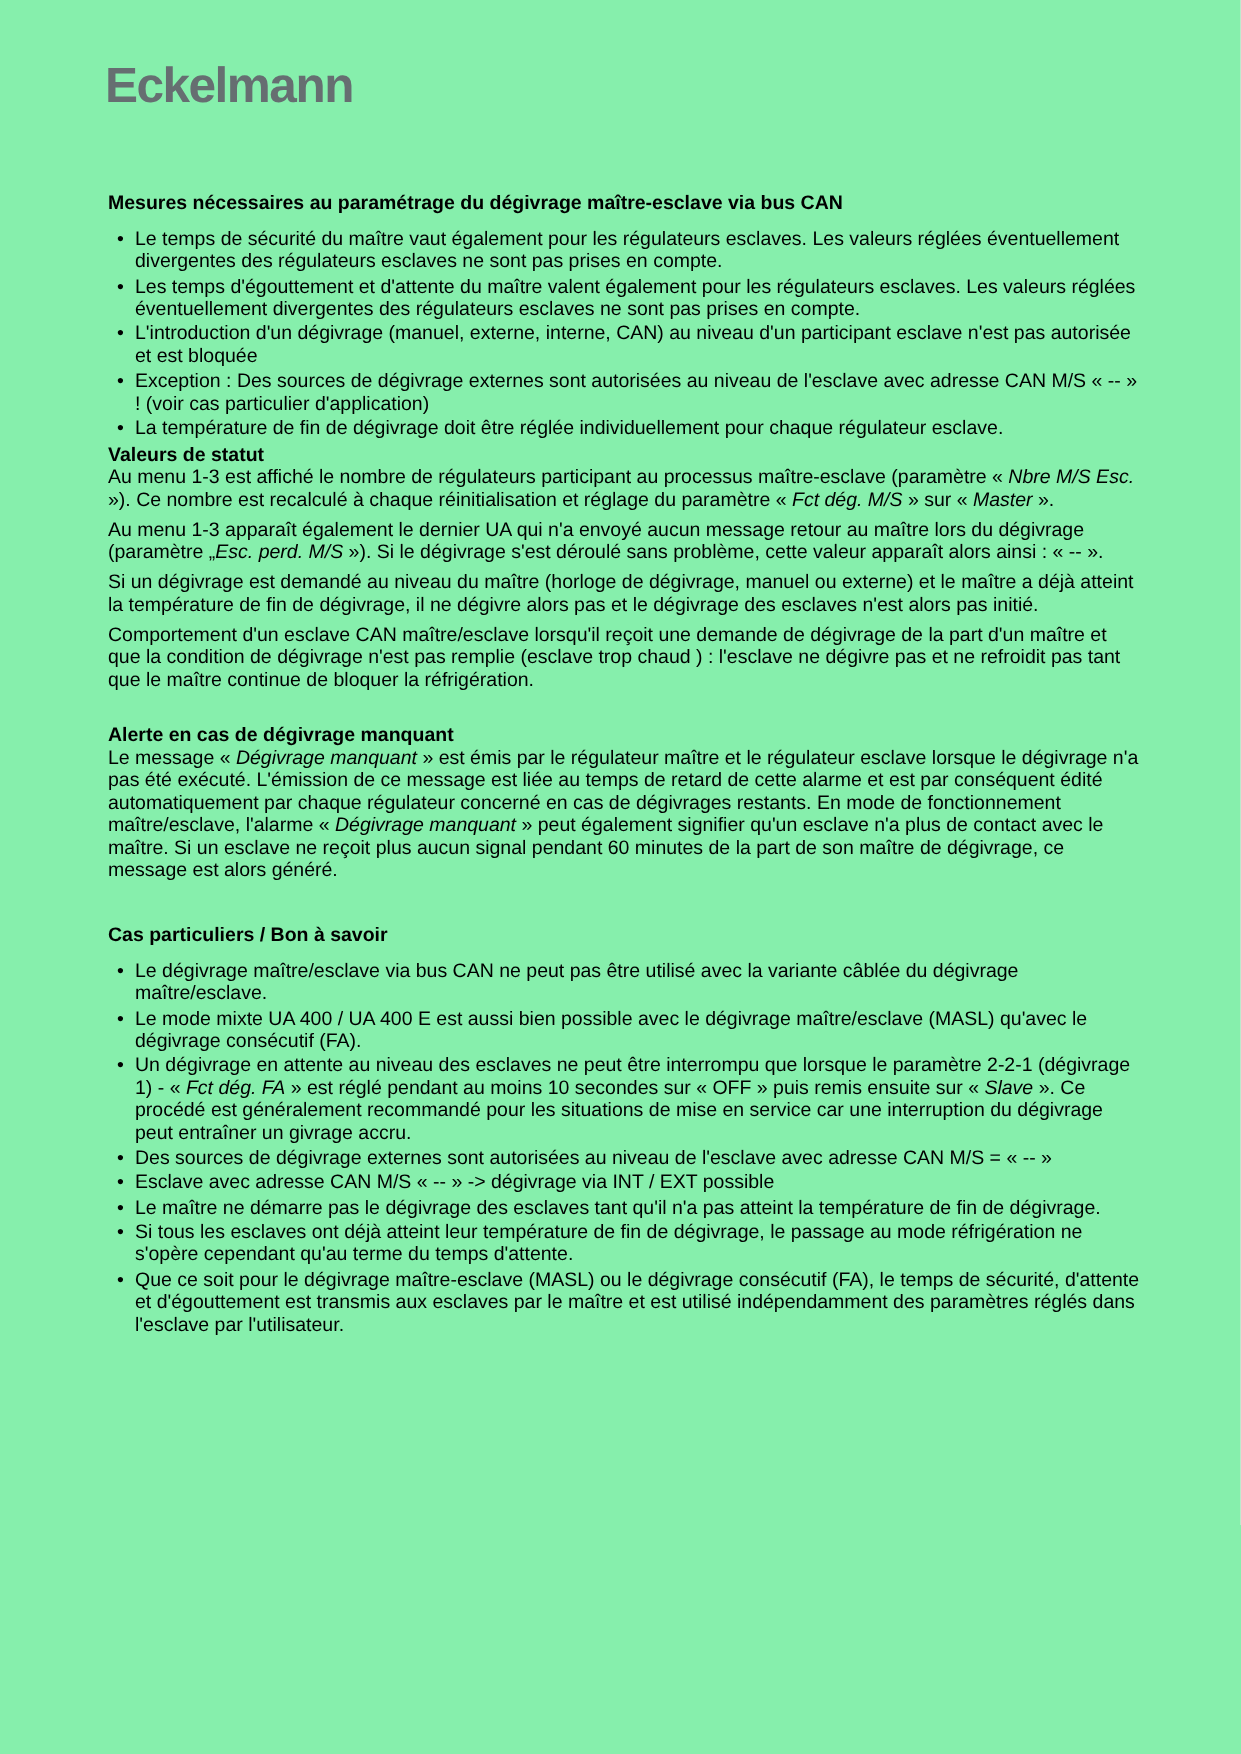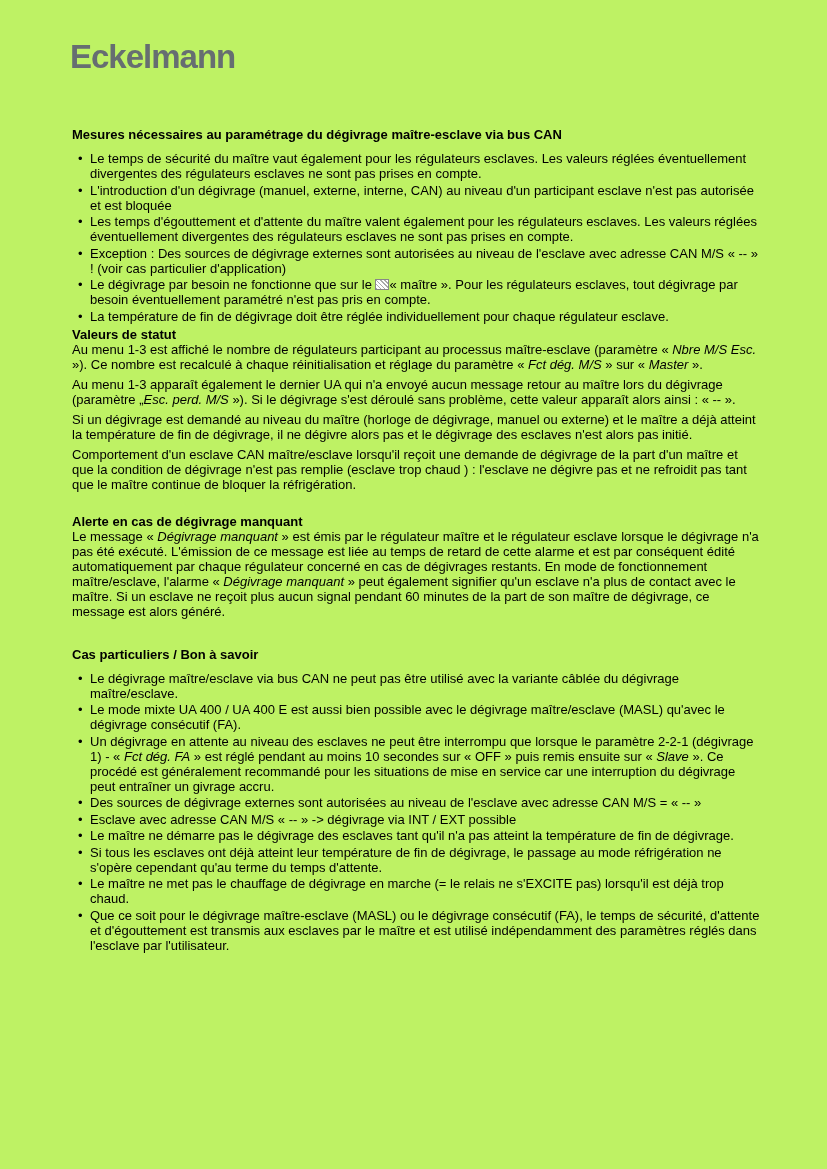--- a/index.html
+++ b/index.html
@@ -1,20 +1,20 @@
 <!DOCTYPE html>
 <html><head>
 <meta charset="utf-8">
 <style>
   html,body{margin:0;padding:0;background:#e8e8e8;}
   .page{
     position:relative;
     width:827px;height:1169px;
     margin:0 auto;
-    background:#bef264;
+    background:#86efac;
     font-family:"Liberation Sans",sans-serif;
     color:#000;
     overflow:hidden;
   }
   .logo{
     position:absolute;left:70px;top:38px;
     font-size:33px;font-weight:bold;letter-spacing:-1px;
     color:#666e71;
   }
   .content{
@@ -57,24 +57,23 @@
 
 <div class="page">
 
   <div class="logo" style="color: rgb(102, 110, 113);">Eckelmann</div>
 
   <div class="content">
 
     <h2 class="sec">Mesures nécessaires au paramétrage du dégivrage maître-esclave via bus CAN</h2>
     <ul class="blist">
       <li><span><span>Le temps de sécurité du maître vaut également pour les régulateurs esclaves. Les valeurs réglées éventuellement divergentes des régulateurs esclaves ne sont pas prises en compte.</span></span></li>
+      <li><span><span>Les temps d'égouttement et d'attente du maître valent également pour les régulateurs esclaves. Les valeurs réglées éventuellement divergentes des régulateurs esclaves ne sont pas prises en compte.</span></span></li>
       <li><span><span>L'introduction d'un dégivrage (manuel, externe, interne, CAN) au niveau d'un participant esclave n'est pas autorisée et est bloquée</span></span></li>
-      <li><span><span>Les temps d'égouttement et d'attente du maître valent également pour les régulateurs esclaves. Les valeurs réglées éventuellement divergentes des régulateurs esclaves ne sont pas prises en compte.</span></span></li>
       <li><span><span>Exception : Des sources de dégivrage externes sont autorisées au niveau de l'esclave avec adresse CAN M/S « -- » ! (voir cas particulier d'application)</span></span></li>
-      <li><span><span>Le dégivrage par besoin ne fonctionne que sur le </span><span class="inline-glyph"></span><span>« maître ». Pour les régulateurs esclaves, tout dégivrage par besoin éventuellement paramétré n'est pas pris en compte.</span></span></li>
       <li><span><span>La température de fin de dégivrage doit être réglée individuellement pour chaque régulateur esclave.</span></span></li>
     </ul>
 
     <h2 class="sec mt1">Valeurs de statut</h2>
     <div class="paras">
       <p><span>Au menu 1-3 est affiché le nombre de régulateurs participant au processus maître-esclave (paramètre « </span><i>Nbre M/S Esc.</i><span> »). Ce nombre est recalculé à chaque réinitialisation et réglage du paramètre « </span><i>Fct dég. M/S</i><span> » sur « </span><i>Master</i><span> ».</span></p>
       <p><span>Au menu 1-3 apparaît également le dernier UA qui n'a envoyé aucun message retour au maître lors du dégivrage (paramètre „</span><i>Esc. perd. M/S</i><span> »). Si le dégivrage s'est déroulé sans problème, cette valeur apparaît alors ainsi : « -- ».</span></p>
       <p><span>Si un dégivrage est demandé au niveau du maître (horloge de dégivrage, manuel ou externe) et le maître a déjà atteint la température de fin de dégivrage, il ne dégivre alors pas et le dégivrage des esclaves n'est alors pas initié.</span></p>
       <p><span>Comportement d'un esclave CAN maître/esclave lorsqu'il reçoit une demande de dégivrage de la part d'un maître et que la condition de dégivrage n'est pas remplie (esclave trop chaud ) : l'esclave ne dégivre pas et ne refroidit pas tant que le maître continue de bloquer la réfrigération.</span></p>
     </div>
@@ -86,21 +85,20 @@
 
     <h2 class="sec mt3">Cas particuliers / Bon à savoir</h2>
     <ul class="blist">
       <li><span><span>Le dégivrage maître/esclave via bus CAN ne peut pas être utilisé avec la variante câblée du dégivrage maître/esclave.</span></span></li>
       <li><span><span>Le mode mixte UA 400 / UA 400 E est aussi bien possible avec le dégivrage maître/esclave (MASL) qu'avec le dégivrage consécutif (FA).</span></span></li>
       <li><span><span>Un dégivrage en attente au niveau des esclaves ne peut être interrompu que lorsque le paramètre 2-2-1 (dégivrage 1) - « </span><i>Fct dég. FA</i><span> » est réglé pendant au moins 10 secondes sur « OFF » puis remis ensuite sur « </span><i>Slave</i><span> ». Ce procédé est généralement recommandé pour les situations de mise en service car une interruption du dégivrage peut entraîner un givrage accru.</span></span></li>
       <li><span><span>Des sources de dégivrage externes sont autorisées au niveau de l'esclave avec adresse CAN M/S = « -- »</span></span></li>
       <li><span><span>Esclave avec adresse CAN M/S « -- » -&gt; dégivrage via INT / EXT possible</span></span></li>
       <li><span><span>Le maître ne démarre pas le dégivrage des esclaves tant qu'il n'a pas atteint la température de fin de dégivrage.</span></span></li>
       <li><span><span>Si tous les esclaves ont déjà atteint leur température de fin de dégivrage, le passage au mode réfrigération ne s'opère cependant qu'au terme du temps d'attente.</span></span></li>
-      <li><span><span>Le maître ne met pas le chauffage de dégivrage en marche (= le relais ne s'EXCITE pas) lorsqu'il est déjà trop chaud.</span></span></li>
       <li><span><span>Que ce soit pour le dégivrage maître-esclave (MASL) ou le dégivrage consécutif (FA), le temps de sécurité, d'attente et d'égouttement est transmis aux esclaves par le maître et est utilisé indépendamment des paramètres réglés dans l'esclave par l'utilisateur.</span></span></li>
     </ul>
 
   </div>
 
   <div class="footer">
     <span class="f-left">Micrologiciel V3.21</span>
     <span class="f-center">08.06.2022</span>
     <span class="f-right">77/455</span>
   </div>

